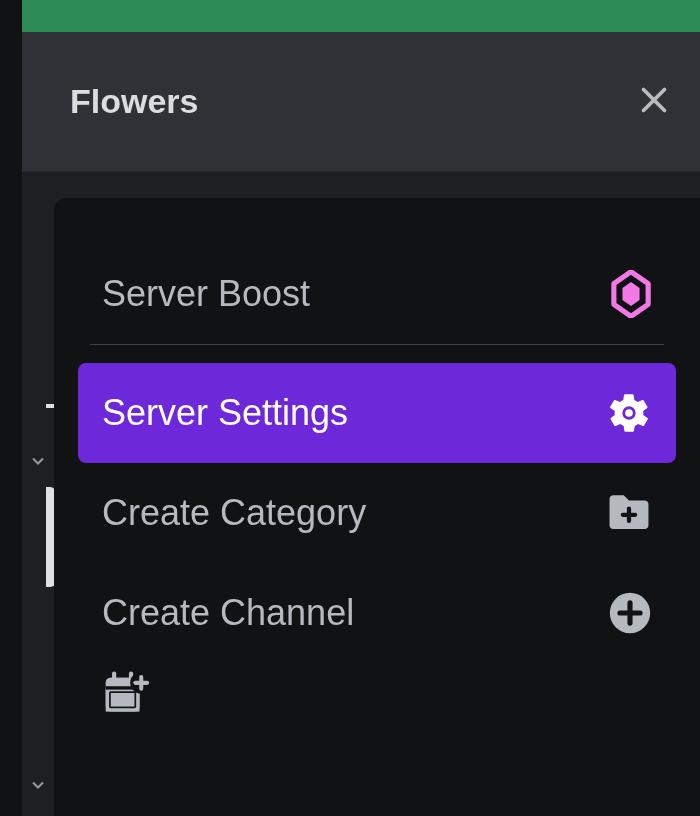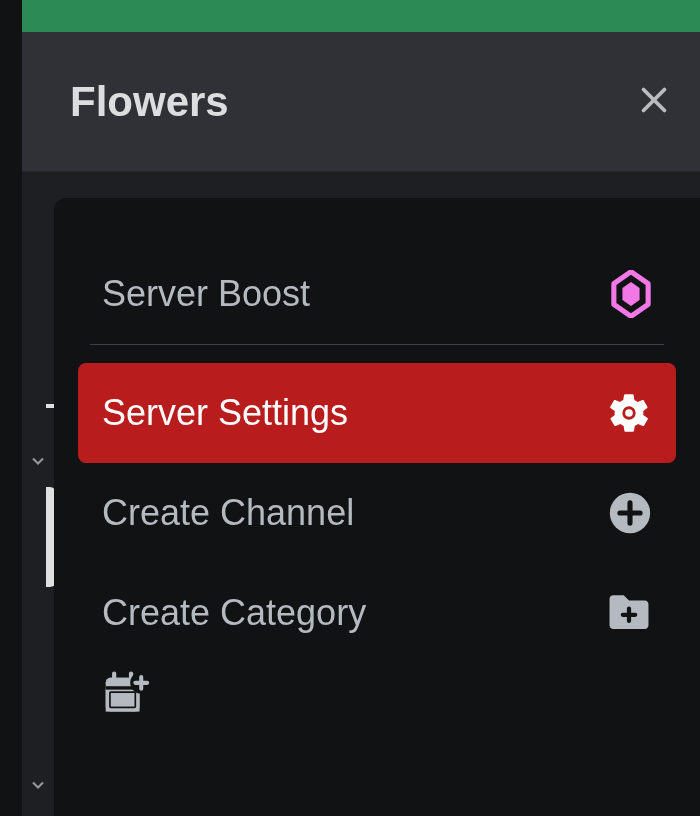--- a/index.html
+++ b/index.html
@@ -28,21 +28,21 @@
       left: 22px; top: 32px; right: 0;
       height: 140px;
       background: #2f3136;
       display: flex;
       align-items: center;
       justify-content: space-between;
       padding: 0 28px 0 48px;
       border-bottom: 1px solid #26272a;
     }
     .header-title {
-      font-size: 42px;
+      font-size: 34px;
       font-weight: 600;
       color: #dcddde;
     }
     .close-x {
       color: #b9bbbe;
       cursor: pointer;
     }
     .menu-panel {
       position: absolute;
       left: 54px; top: 198px; right: 0;
@@ -74,21 +74,21 @@
       padding: 0 24px;
       border-radius: 8px;
       cursor: pointer;
     }
     .menu-item .label {
       font-size: 36px;
       font-weight: 500;
       color: #b5bac1;
     }
     .item-invite .label { color: #949cf7; }
-    .item-selected { background: #b91c1c; }
+    .item-selected { background: #6d28d9; }
     .item-selected .label { color: #ffffff; }
     .divider {
       height: 1px;
       background: #3f4147;
       margin: 0 12px 0 12px;
     }
     .icon {
       display: flex;
       align-items: center;
       justify-content: center;
@@ -143,35 +143,35 @@
   <div class="menu-item item-selected">
     <span class="label">Server Settings</span>
     <span class="icon">
       <svg width="46" height="46" viewBox="0 0 24 24" fill="#ffffff">
         <path d="M12 8.5 A3.5 3.5 0 1 0 12 15.5 A3.5 3.5 0 1 0 12 8.5 Z M19.4 13 c0-.3 .1-.7 .1-1 s0-.7-.1-1 l2.1-1.6 c.2-.1 .2-.4 .1-.6 l-2-3.4 c-.1-.2-.4-.3-.6-.2 l-2.5 1 c-.5-.4-1.1-.7-1.7-1 l-.4-2.6 c0-.2-.2-.4-.5-.4 h-4 c-.2 0-.4 .2-.5 .4 l-.4 2.6 c-.6 .2-1.2 .6-1.7 1 l-2.5-1 c-.2-.1-.5 0-.6 .2 l-2 3.4 c-.1 .2-.1 .5 .1 .6 L4.6 11 c0 .3-.1 .7-.1 1 s0 .7 .1 1 l-2.1 1.6 c-.2 .1-.2 .4-.1 .6 l2 3.4 c.1 .2 .4 .3 .6 .2 l2.5-1 c.5 .4 1.1 .7 1.7 1 l.4 2.6 c0 .2 .2 .4 .5 .4 h4 c.2 0 .4-.2 .5-.4 l.4-2.6 c.6-.2 1.2-.6 1.7-1 l2.5 1 c.2 .1 .5 0 .6-.2 l2-3.4 c.1-.2 .1-.5-.1-.6 L19.4 13 Z M12 14 a2 2 0 1 1 0-4 a2 2 0 0 1 0 4 Z" fill-rule="evenodd"></path>
       </svg>
     </span>
   </div>
 
   <div class="menu-item">
+    <span class="label">Create Category</span>
+    <span class="icon">
+      <svg width="46" height="40" viewBox="0 0 26 22">
+        <path d="M2 3 C2 2 3 1 4 1 L10 1 L13 4 L22 4 C23 4 24 5 24 6 L24 18 C24 19 23 20 22 20 L4 20 C3 20 2 19 2 18 Z" fill="#b5bac1"></path>
+        <path d="M13 8.5 L13 15.5 M9.5 12 L16.5 12" stroke="#111214" stroke-width="2.4" stroke-linecap="round"></path>
+      </svg>
+    </span>
+  </div>
+
+  <div class="menu-item">
     <span class="label">Create Channel</span>
     <span class="icon">
       <svg width="44" height="44" viewBox="0 0 24 24">
         <circle cx="12" cy="12" r="11" fill="#b5bac1"></circle>
         <path d="M12 6.5 L12 17.5 M6.5 12 L17.5 12" stroke="#111214" stroke-width="2.8" stroke-linecap="round"></path>
-      </svg>
-    </span>
-  </div>
-
-  <div class="menu-item">
-    <span class="label">Create Category</span>
-    <span class="icon">
-      <svg width="46" height="40" viewBox="0 0 26 22">
-        <path d="M2 3 C2 2 3 1 4 1 L10 1 L13 4 L22 4 C23 4 24 5 24 6 L24 18 C24 19 23 20 22 20 L4 20 C3 20 2 19 2 18 Z" fill="#b5bac1"></path>
-        <path d="M13 8.5 L13 15.5 M9.5 12 L16.5 12" stroke="#111214" stroke-width="2.4" stroke-linecap="round"></path>
       </svg>
     </span>
   </div>
 
   <div class="menu-item" style="height:70px; align-items:flex-start; padding-top:8px;">
     <span class="icon">
       <svg width="48" height="44" viewBox="0 0 28 26">
         <rect x="2" y="4" width="20" height="20" rx="3" fill="#b5bac1"></rect>
         <rect x="2" y="10" width="20" height="14" rx="0" fill="#b5bac1"></rect>
         <rect x="2" y="4" width="20" height="6" rx="3" fill="#b5bac1"></rect>

